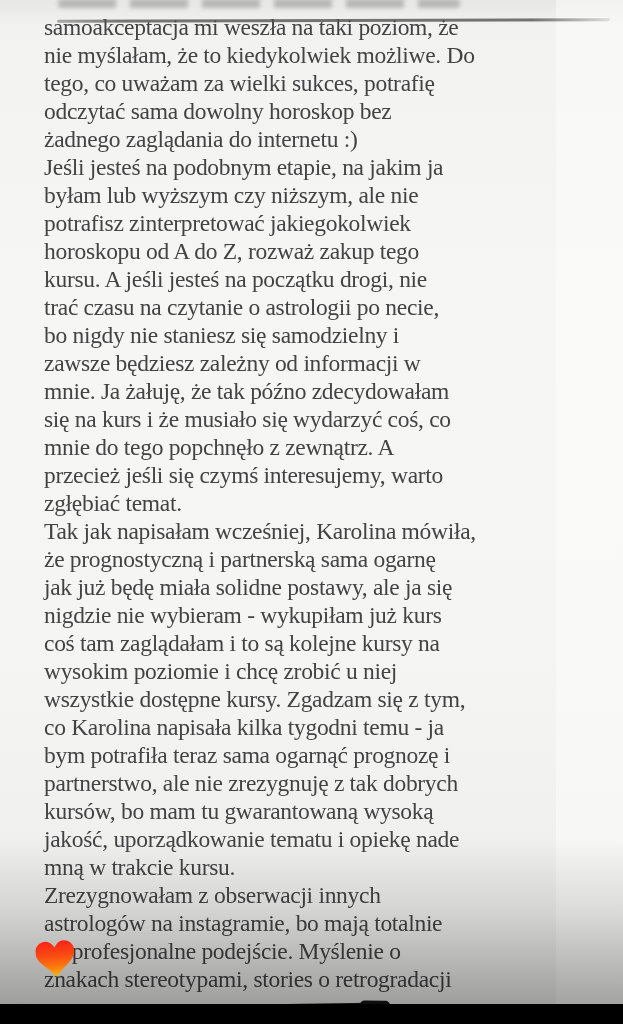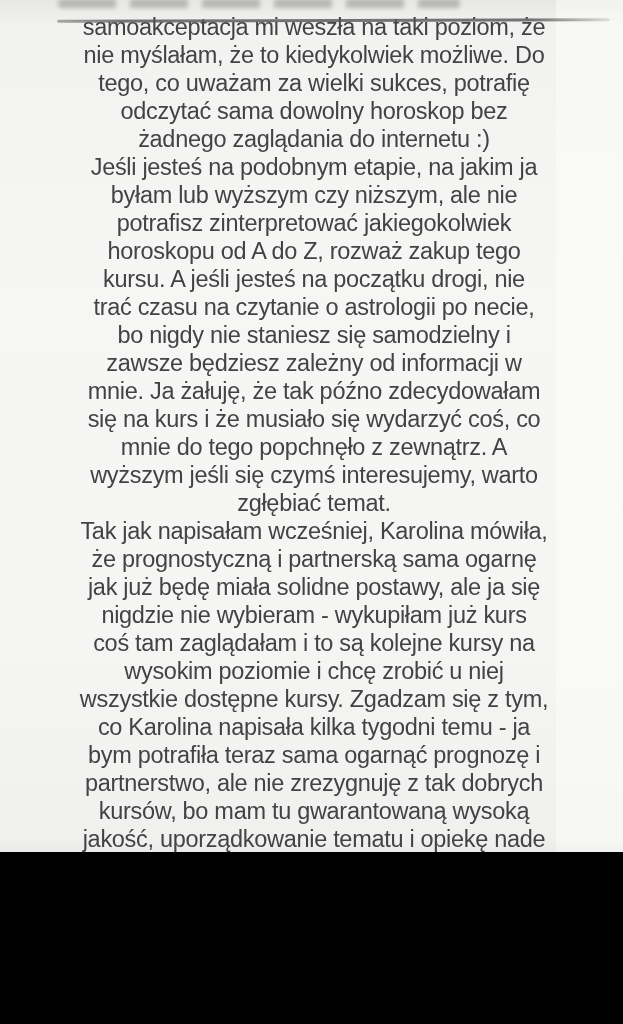--- a/index.html
+++ b/index.html
@@ -1,23 +1,22 @@
 <!DOCTYPE html>
 <html><head>
 <meta charset="utf-8">
 <style>
   html,body{margin:0;padding:0;background:#000;}
   .stage{
     position:relative;
-    width:623px;height:852px;
+    width:623px;height:1004px;
     margin:0 auto;
     overflow:hidden;
-    font-family:Liberation Sans, sans-serif;
+    font-family:Liberation Serif, serif;
     background:linear-gradient(180deg,#e7e7e5 0px,#f2f2f0 26px,#f6f6f4 300px,#f5f5f3 640px,#f0f0ee 840px,#ededeb 900px);
-    text-align:center;
   }
   
   .right-strip{
     position:absolute;left:556px;top:0;width:67px;height:1024px;
     background:rgba(255,255,255,0.45);
   }
   
   .ghost-line{
     position:absolute;left:58px;top:-1px;width:402px;height:9px;
     background:repeating-linear-gradient(90deg,rgba(105,105,105,0.38) 0 58px,rgba(0,0,0,0) 58px 72px);
@@ -86,21 +85,21 @@
       <div class="line">byłam lub wyższym czy niższym, ale nie</div>
       <div class="line">potrafisz zinterpretować jakiegokolwiek</div>
       <div class="line">horoskopu od A do Z, rozważ zakup tego</div>
       <div class="line">kursu. A jeśli jesteś na początku drogi, nie</div>
       <div class="line">trać czasu na czytanie o astrologii po necie,</div>
       <div class="line">bo nigdy nie staniesz się samodzielny i</div>
       <div class="line">zawsze będziesz zależny od informacji w</div>
       <div class="line">mnie. Ja żałuję, że tak późno zdecydowałam</div>
       <div class="line">się na kurs i że musiało się wydarzyć coś, co</div>
       <div class="line">mnie do tego popchnęło z zewnątrz. A</div>
-      <div class="line">wyższym jeśli się czymś interesujemy, warto</div>
+      <div class="line">przecież jeśli się czymś interesujemy, warto</div>
       <div class="line">zgłębiać temat.</div>
       <div class="line">Tak jak napisałam wcześniej, Karolina mówiła,</div>
       <div class="line">że prognostyczną i partnerską sama ogarnę</div>
       <div class="line">jak już będę miała solidne postawy, ale ja się</div>
       <div class="line">nigdzie nie wybieram - wykupiłam już kurs</div>
       <div class="line">coś tam zaglądałam i to są kolejne kursy na</div>
       <div class="line">wysokim poziomie i chcę zrobić u niej</div>
       <div class="line">wszystkie dostępne kursy. Zgadzam się z tym,</div>
       <div class="line">co Karolina napisała kilka tygodni temu - ja</div>
       <div class="line">bym potrafiła teraz sama ogarnąć prognozę i</div>

